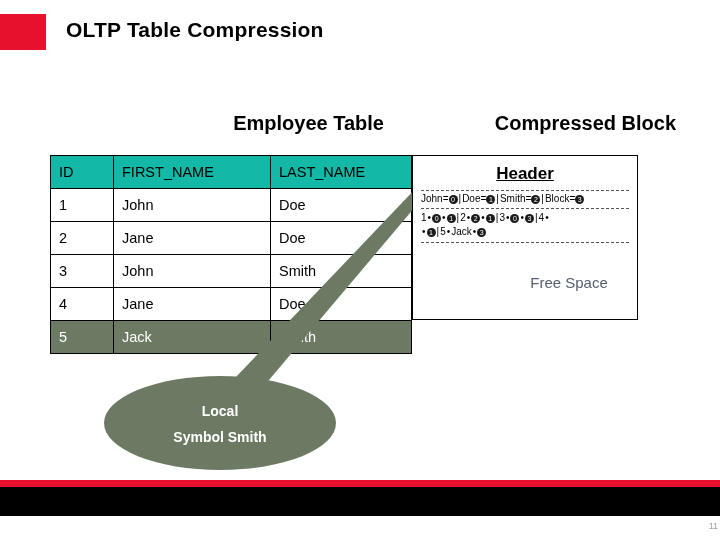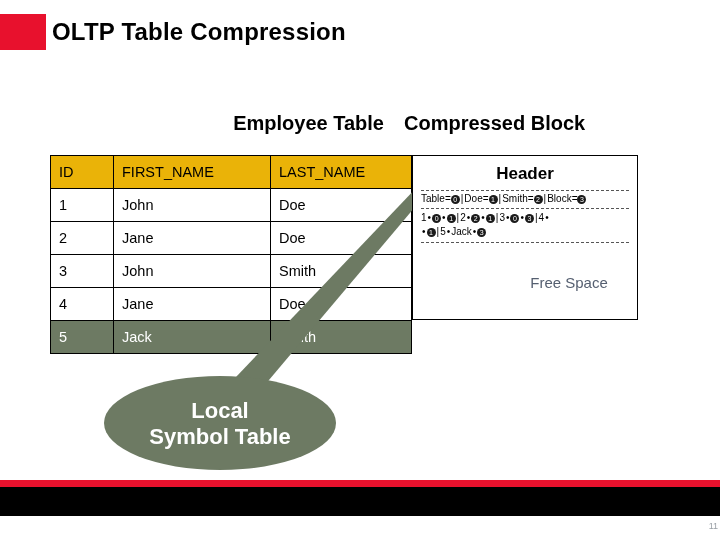--- a/index.html
+++ b/index.html
@@ -23,42 +23,42 @@
     background: #ffffff;
   }
   #red-block {
     position: absolute;
     left: 0; top: 14px;
     width: 46px; height: 36px;
     background: #e8112d;
   }
   #slide-title {
     position: absolute;
-    left: 52px; top: 18px;
-    font-size: 24px;
+    left: 66px; top: 18px;
+    font-size: 21px;
     font-weight: bold;
     color: #000000;
     letter-spacing: 0.2px;
   }
 
   
   #employee-heading {
     position: absolute;
     left: 50px; top: 112px;
     width: 334px;
     text-align: right;
     font-size: 20px;
     font-weight: bold;
     color: #000000;
   }
   #compressed-heading {
     position: absolute;
     left: 404px; top: 112px;
     width: 272px;
-    text-align: left;
+    text-align: right;
     font-size: 20px;
     font-weight: bold;
     color: #000000;
   }
 
   
   #employee-table {
     position: absolute;
     left: 50px; top: 155px;
     width: 334px;
@@ -67,21 +67,21 @@
   }
   #employee-table td {
     border: 1px solid #000000;
     height: 32px;
     padding: 0 0 0 8px;
     font-size: 14.5px;
     color: #000000;
     background: #ffffff;
     vertical-align: middle;
   }
-  #employee-table tr.header-row td { background: #eab308; }
+  #employee-table tr.header-row td { background: #14b8a6; }
   #employee-table tr.shaded-row td { background: #6d7a63; color: #ffffff; }
   .col-id    { width: 54px; }
   .col-first { width: 148px; }
   .col-last  { width: 132px; }
 
   
   #compressed-block {
     position: absolute;
     left: 412px; top: 155px;
     width: 224px; height: 163px;
@@ -89,20 +89,21 @@
     background: #ffffff;
   }
   #block-header-label {
     position: absolute;
     left: 0; top: 8px;
     width: 224px;
     text-align: center;
     font-size: 17px;
     font-weight: bold;
     color: #000000;
+    text-decoration: underline;
   }
   #header-divider {
     position: absolute;
     left: 8px; top: 34px;
     width: 208px;
     border-top: 1px dashed #555555;
   }
   .sym-line {
     position: absolute;
     left: 8px;
@@ -164,21 +165,21 @@
     width: 232px; height: 94px;
     background: #6d7a63;
     border-radius: 50%;
   }
   #callout-text {
     position: absolute;
     left: 8px; top: 212px;
     width: 232px;
     text-align: center;
     color: #ffffff;
-    font-size: 22px;
+    font-size: 14px;
     font-weight: bold;
     line-height: 26px;
   }
 
   
   #bottom-red {
     position: absolute;
     left: 0; top: 480px;
     width: 720px; height: 7px;
     background: #e8112d;
@@ -242,30 +243,30 @@
   </tbody>
 </table>
 
 <div id="callout-wrap">
   <svg width="330" height="290" viewBox="0 0 330 290">
     <polygon points="322,0 330,8 146,226 120,212" fill="#6d7a63"></polygon>
   </svg>
   <div id="callout-ellipse"></div>
   <div id="callout-text">
     <div>Local</div>
-    <div>Symbol Table</div>
+    <div>Symbol Smith</div>
   </div>
 </div>
 
 <div id="compressed-block">
   <div id="block-header-label">Header</div>
   <div id="header-divider"></div>
 
   <div class="sym-line" id="symbol-row">
-    <span class="sym-cell"><span>Table=</span><span class="dot">0</span></span><span class="sym-sep">|</span><span class="sym-cell"><span>Doe=</span><span class="dot">1</span></span><span class="sym-sep">|</span><span class="sym-cell"><span>Smith=</span><span class="dot">2</span></span><span class="sym-sep">|</span><span class="sym-cell"><span>Block=</span><span class="dot">3</span></span>
+    <span class="sym-cell"><span>John=</span><span class="dot">0</span></span><span class="sym-sep">|</span><span class="sym-cell"><span>Doe=</span><span class="dot">1</span></span><span class="sym-sep">|</span><span class="sym-cell"><span>Smith=</span><span class="dot">2</span></span><span class="sym-sep">|</span><span class="sym-cell"><span>Block=</span><span class="dot">3</span></span>
   </div>
 
   <div id="rows-divider"></div>
 
   <div class="sym-line" id="compressed-row-1">
     <span>1</span><span class="midot">•</span><span class="dot">0</span><span class="midot">•</span><span class="dot">1</span><span class="sym-sep">|</span><span>2</span><span class="midot">•</span><span class="dot">2</span><span class="midot">•</span><span class="dot">1</span><span class="sym-sep">|</span><span>3</span><span class="midot">•</span><span class="dot">0</span><span class="midot">•</span><span class="dot">3</span><span class="sym-sep">|</span><span>4</span><span class="midot">•</span>
   </div>
 
   <div class="sym-line" id="compressed-row-2">
     <span class="midot">•</span><span class="dot">1</span><span class="sym-sep">|</span><span>5</span><span class="midot">•</span><span>Jack</span><span class="midot">•</span><span class="dot">3</span>

